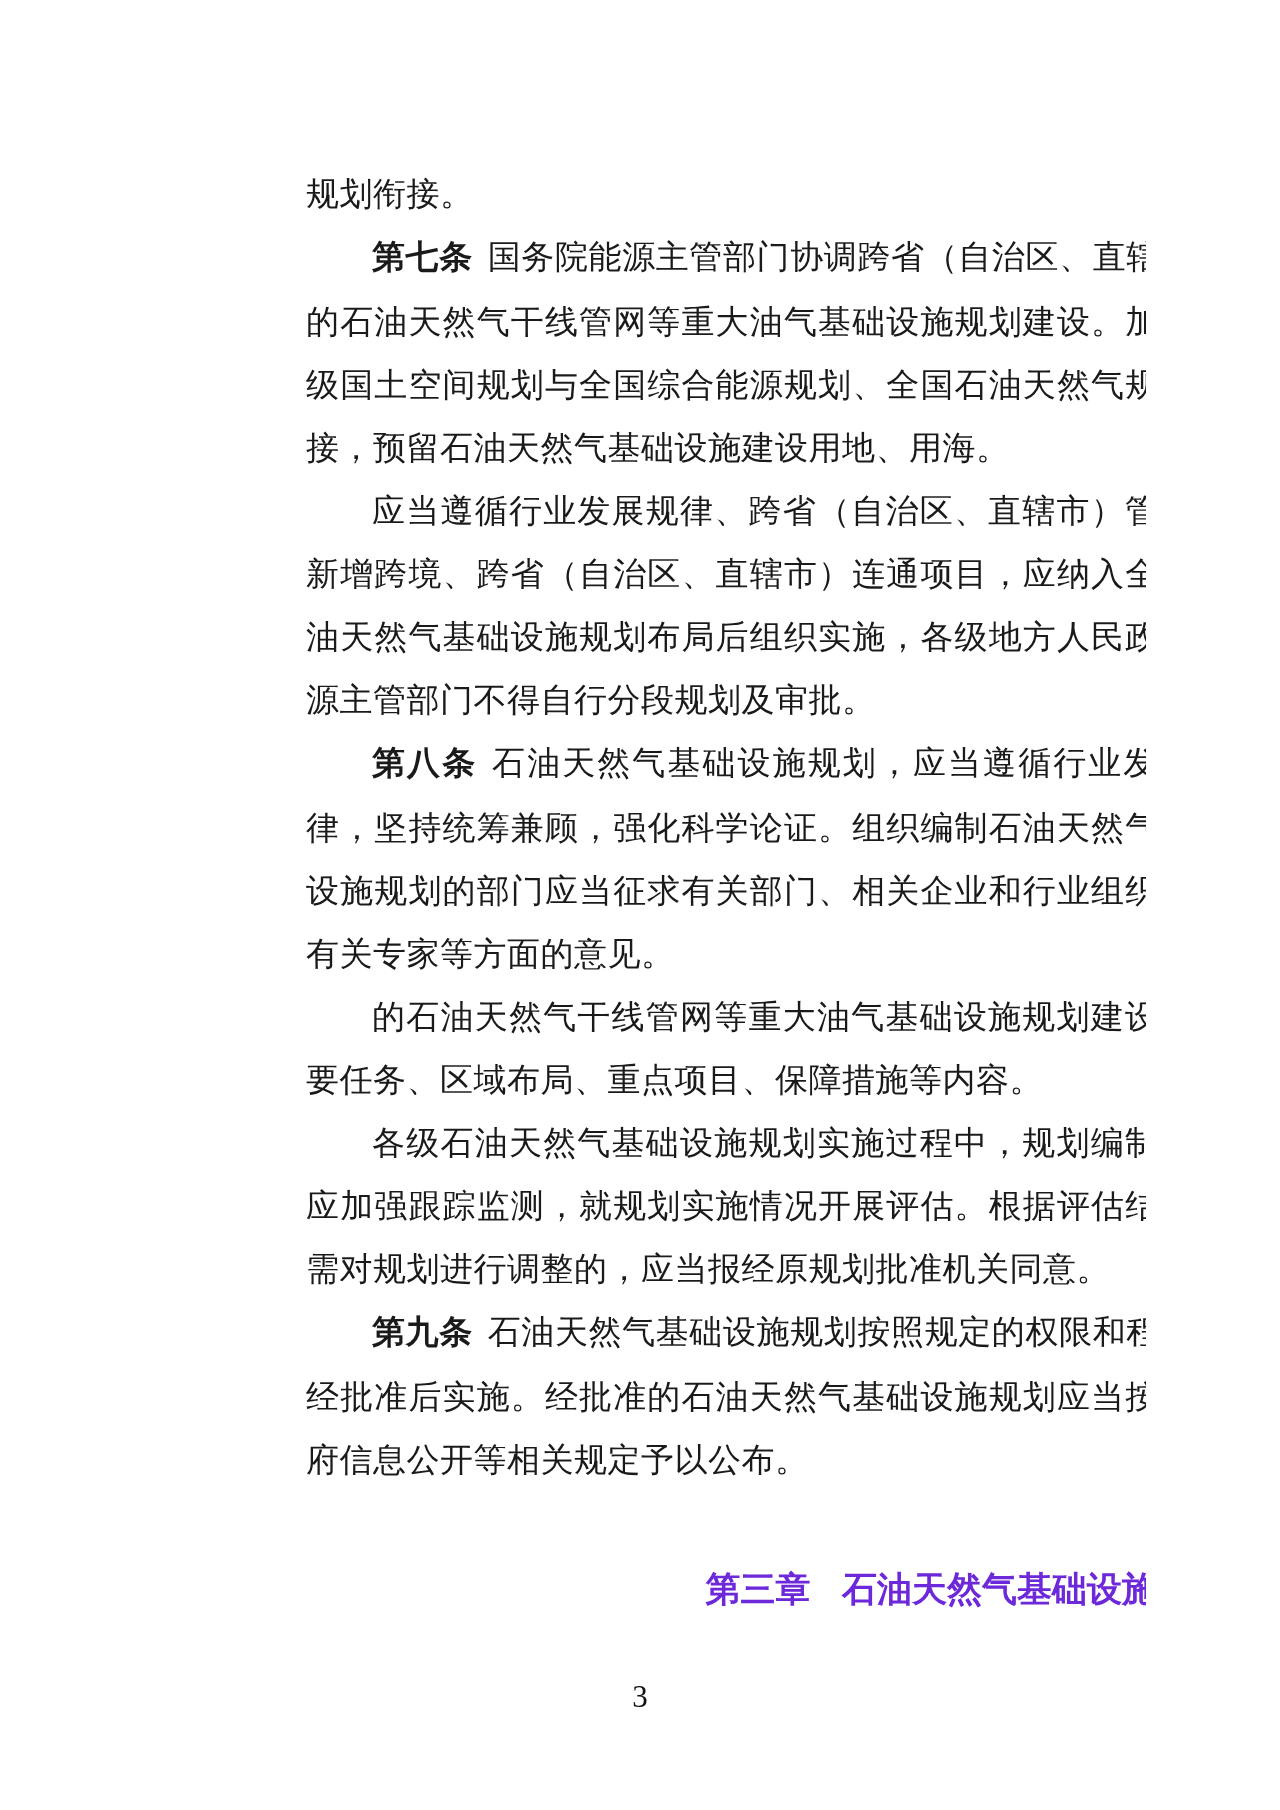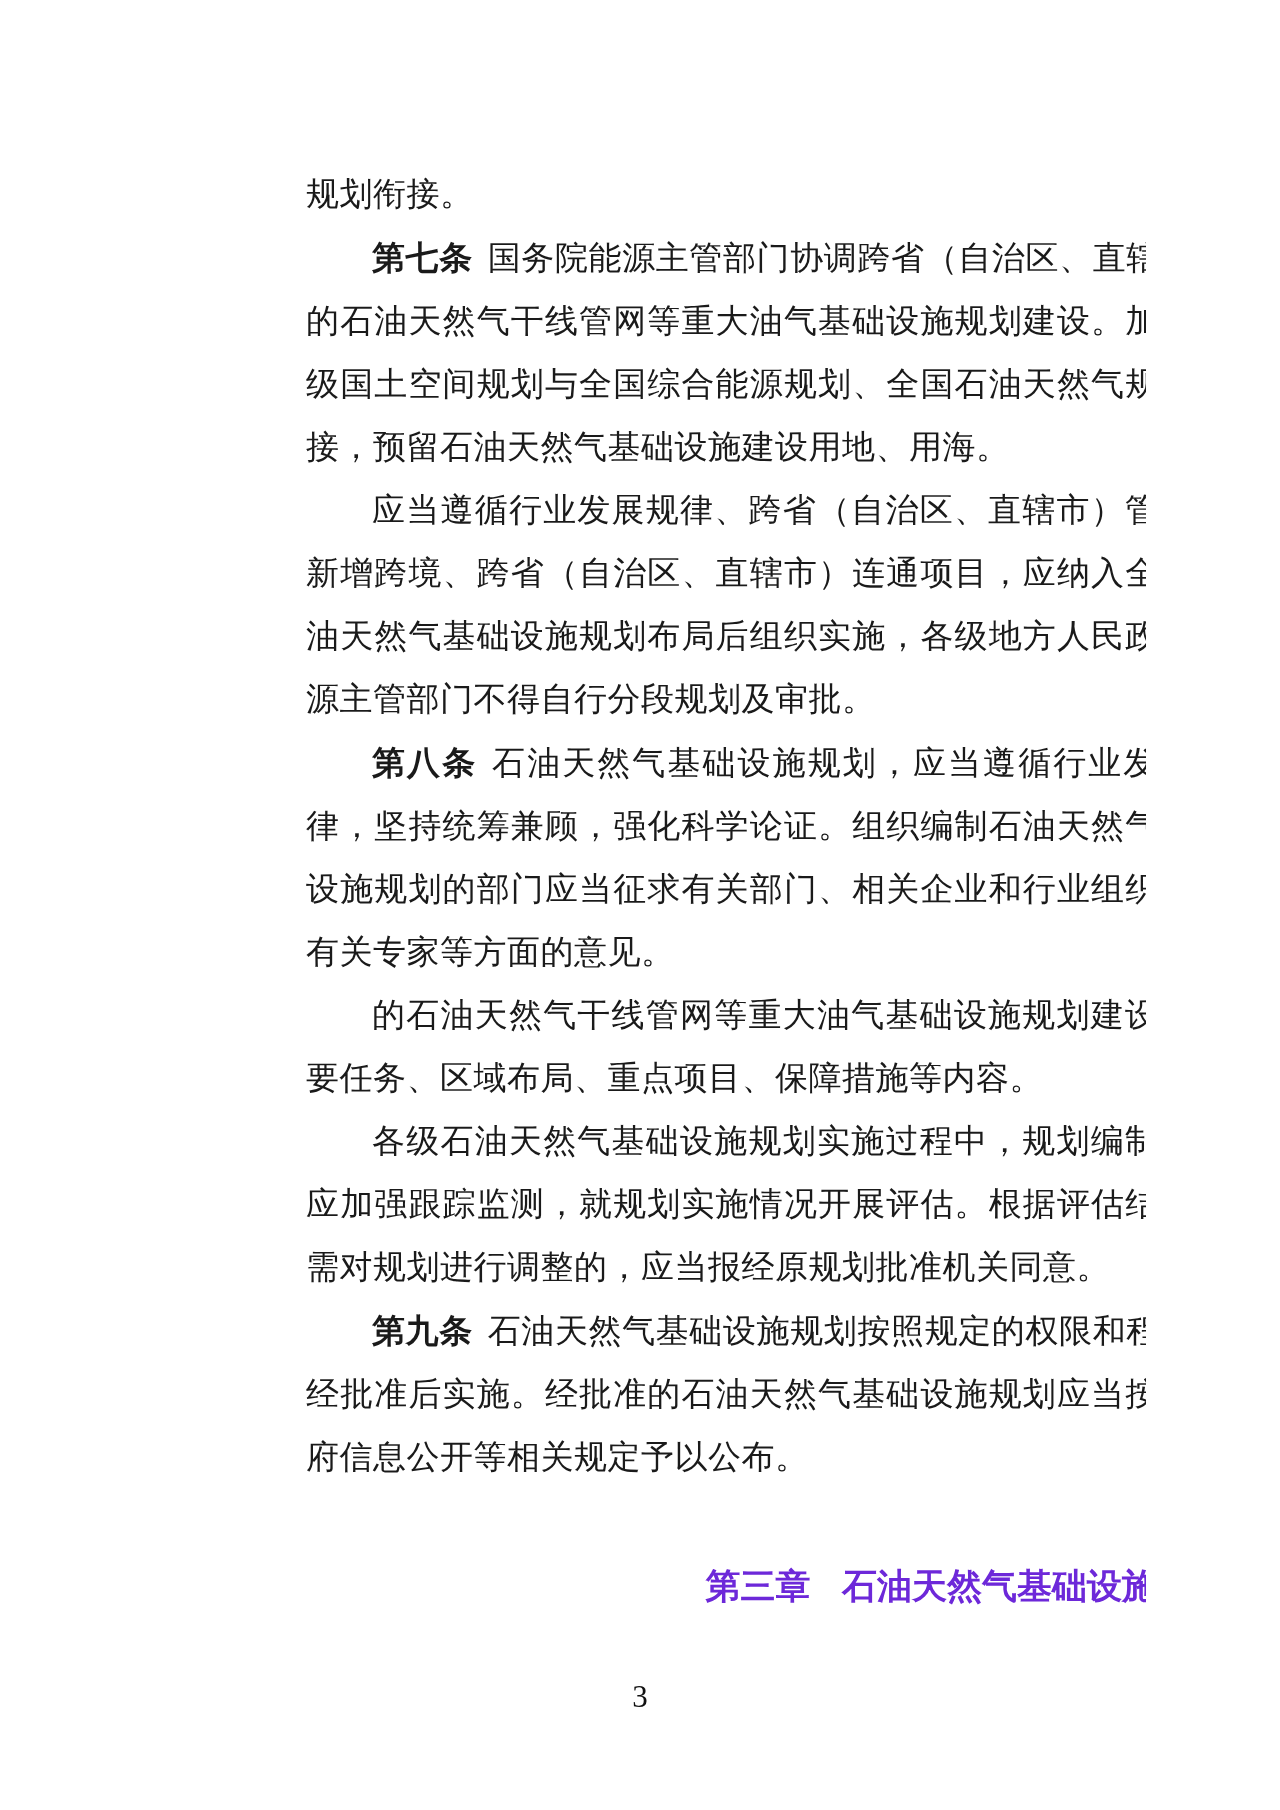--- a/index.html
+++ b/index.html
@@ -29,21 +29,21 @@
     font-size: 33px;
     line-height: 63px;
     text-align: justify;
     text-justify: inter-character;
     letter-spacing: 0.5px;
   }
   .content p.indent {
     text-indent: 2em;
   }
   .article-label {
-    font-family: Liberation Sans, sans-serif;
+    font-family: Liberation Mono, monospace;
     font-weight: 700;
     margin-right: 0.45em;
   }
   .chapter-heading {
     margin-top: 65px;
     font-size: 35px;
     line-height: 63px;
     text-align: right;
     font-weight: 700;
     font-family: "Liberation Sans", "DejaVu Sans", sans-serif;

